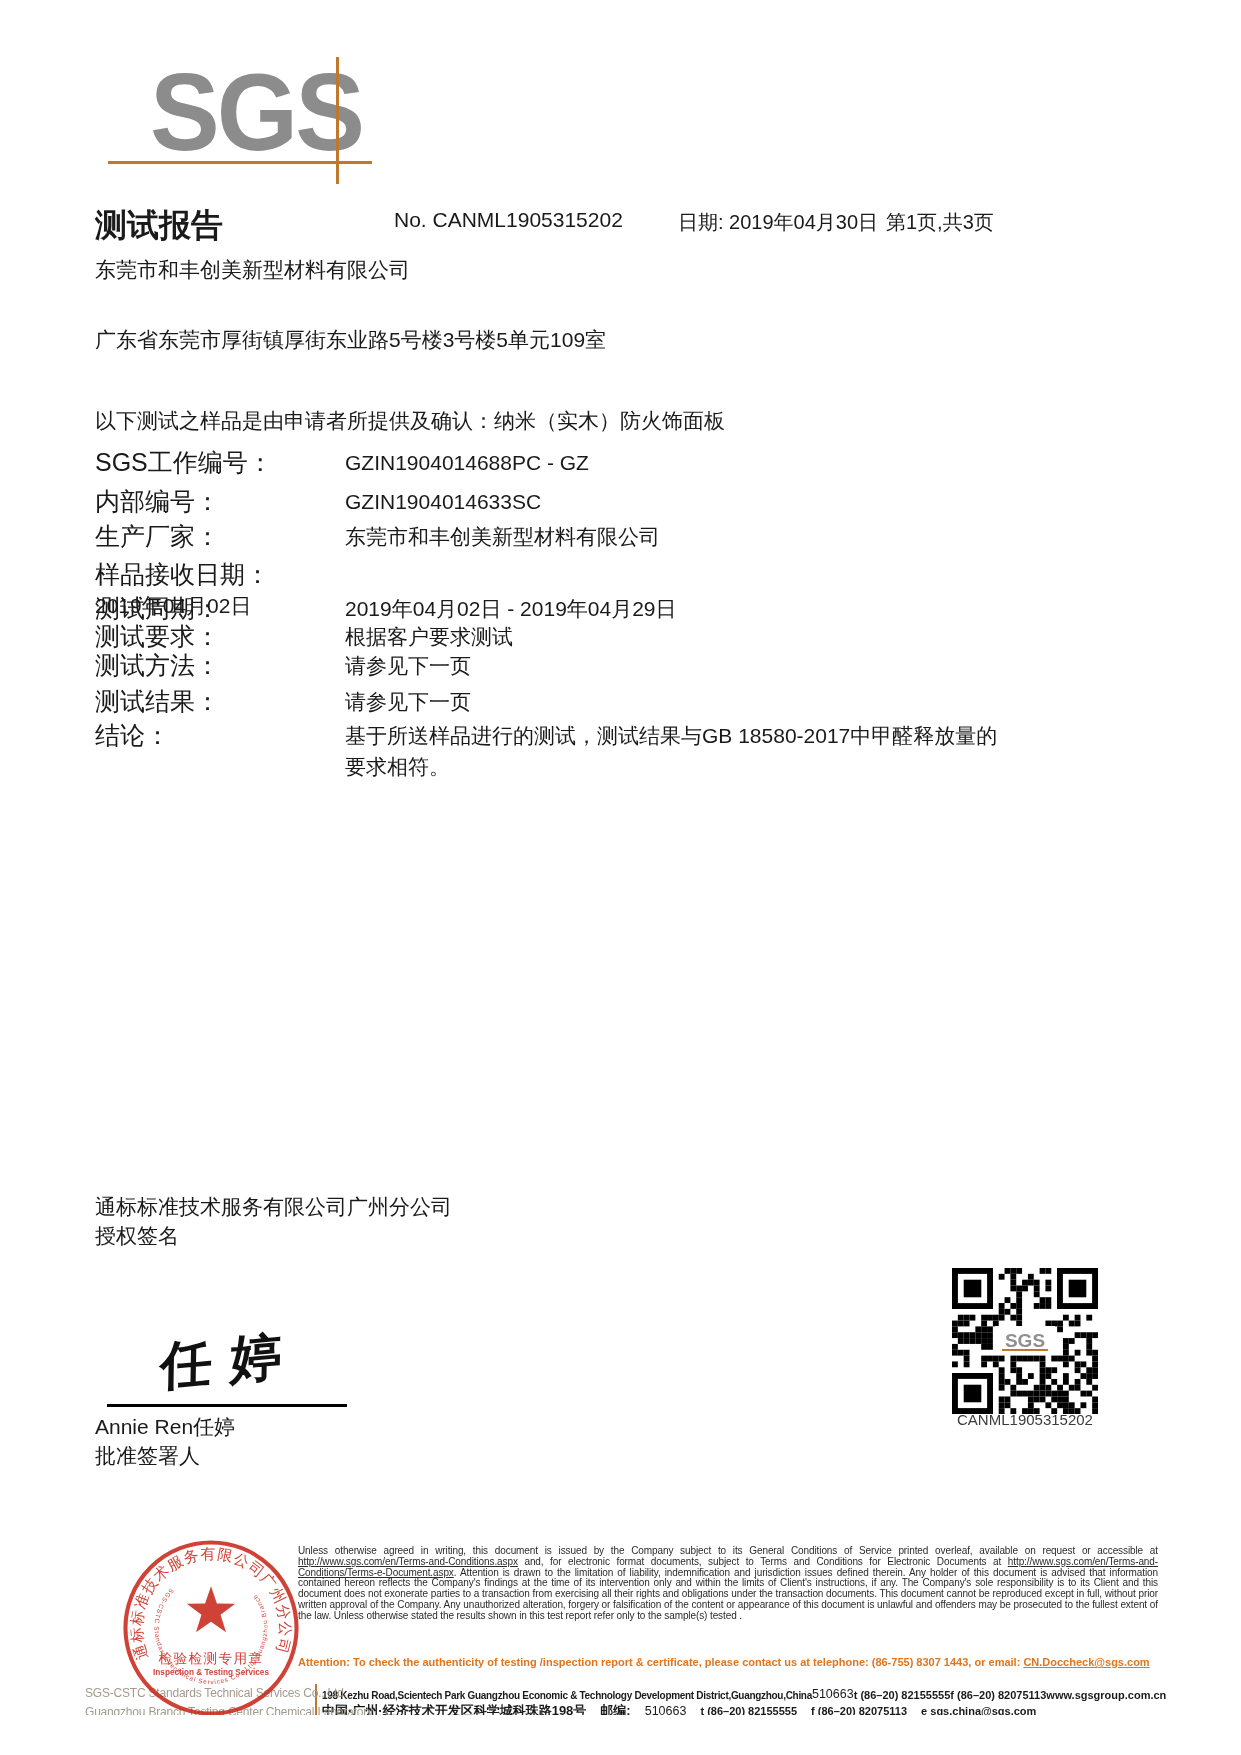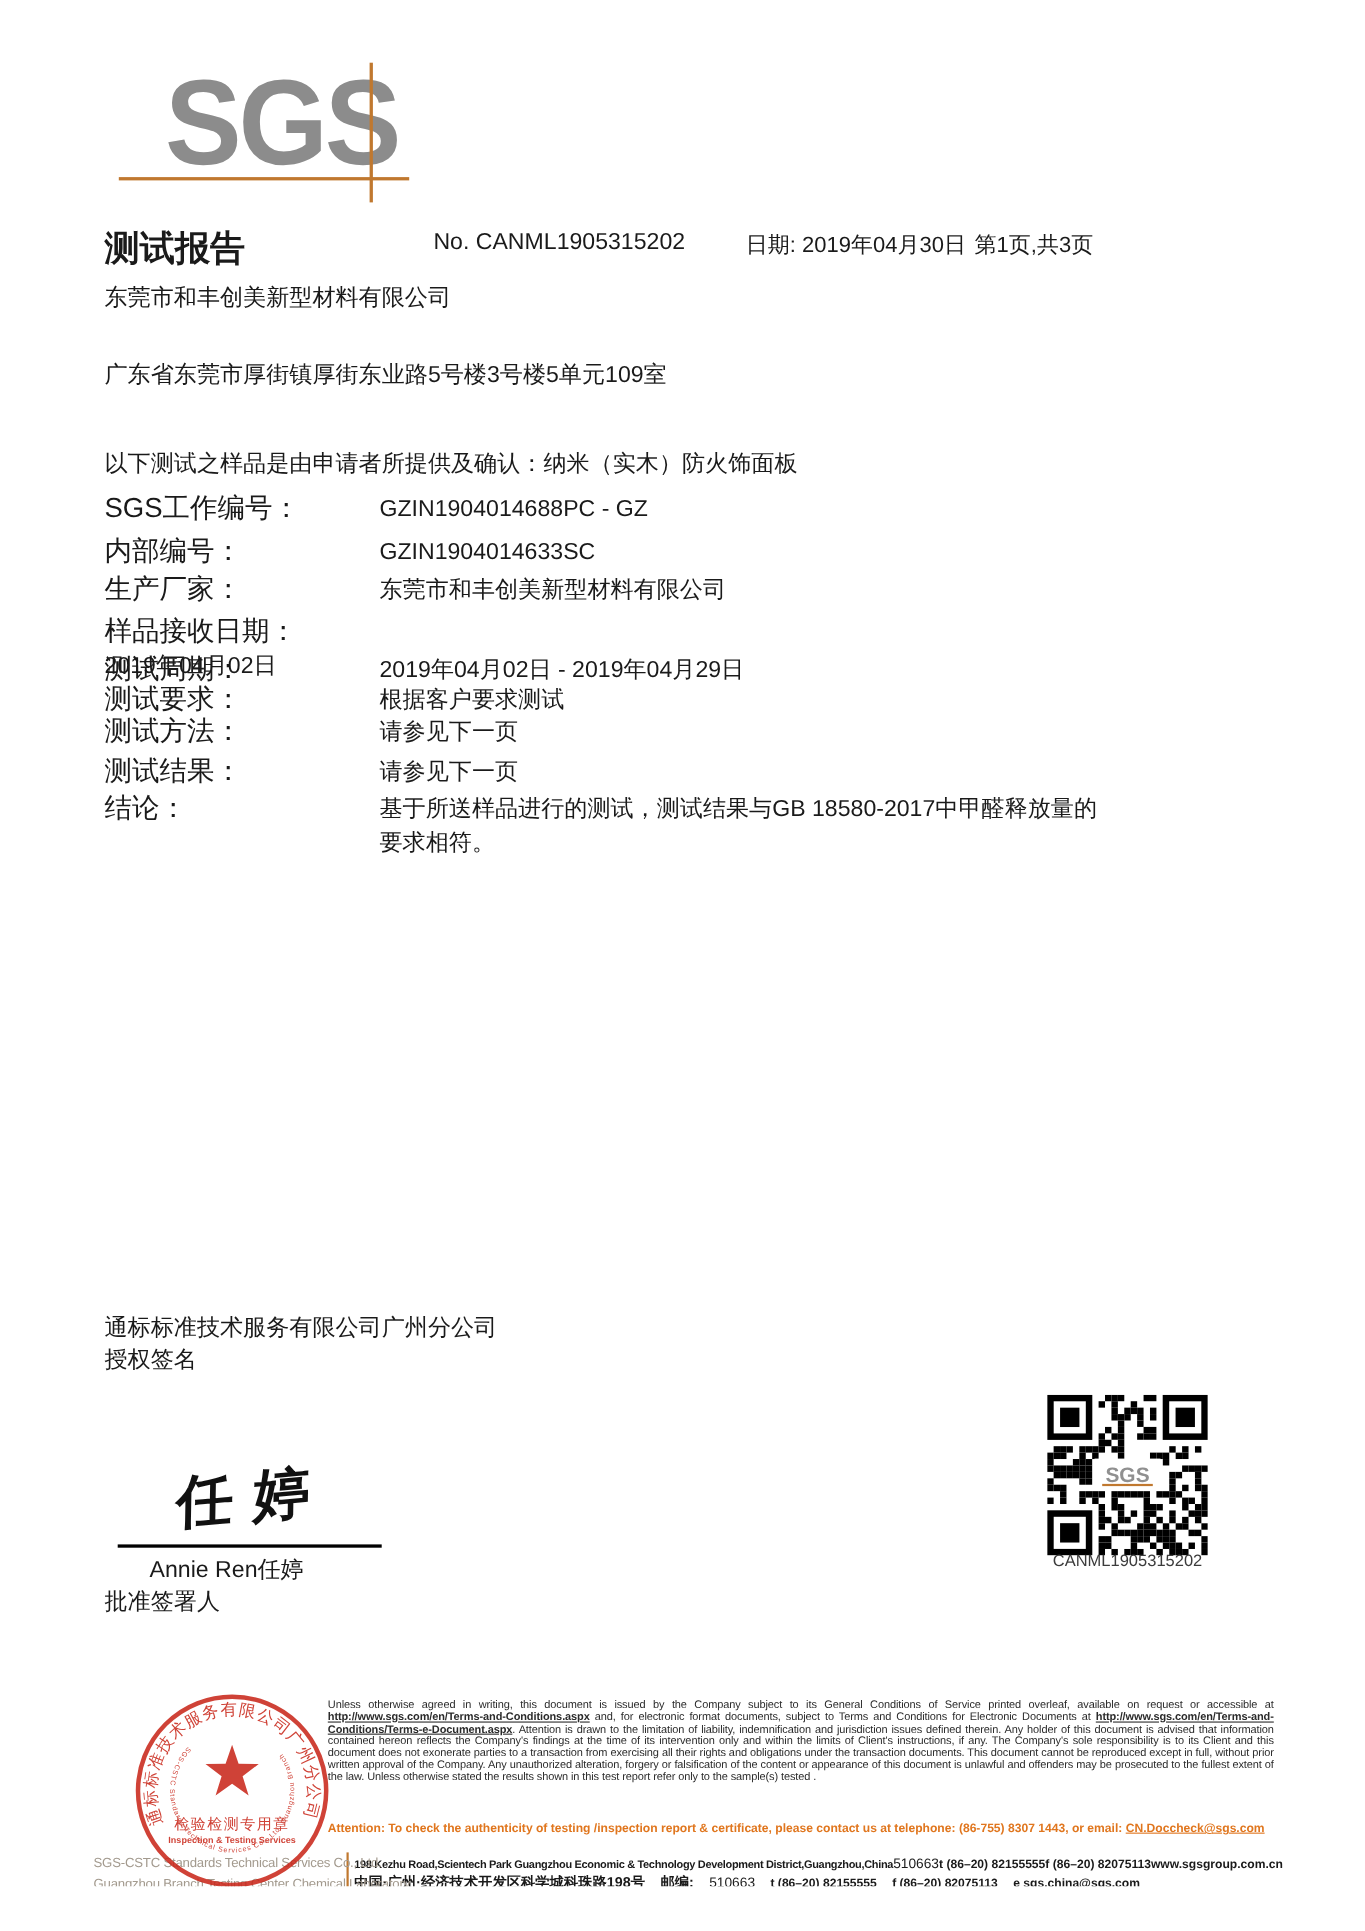--- a/index.html
+++ b/index.html
@@ -39,39 +39,39 @@
   #fields .field-row:nth-child(9){top:273px;}
   .field-label { width:250px; font-size:25px; line-height:31px; flex:none; }
   .field-value { width:670px; font-size:21px; line-height:31px; }
 
   
   .signer-company { left:95px; top:1193px; font-size:21px; }
   .signer-auth    { left:95px; top:1222px; font-size:21px; }
   .handwriting { left:160px; top:1326px; font-size:52px; font-weight:bold; color:#111;
                  transform:rotate(-5deg) skewX(-6deg); letter-spacing:18px; }
   .sig-line { left:107px; top:1404px; width:240px; height:3px; background:#000; }
-  .signer-name { left:95px; top:1413px; font-size:21px;margin-left:41px; }
+  .signer-name { left:95px; top:1413px; font-size:21px; }
   .signer-role { left:95px; top:1442px; font-size:21px; }
 
   
   .qr { left:952px; top:1268px; width:146px; height:146px; }
   .qr-caption { left:942px; top:1411px; width:166px; font-size:15px; color:#3c3c3c; text-align:center; }
 
   
   .stamp { left:120px; top:1537px; width:182px; height:182px; opacity:0.87; z-index:3; }
 
   
   .footer-co1 { left:85px; top:1686px; font-size:12px; color:#a39a8e; letter-spacing:-0.2px; z-index:1; white-space:nowrap; }
   .footer-co2 { left:85px; top:1705px; font-size:12px; color:#a39a8e; letter-spacing:-0.2px; z-index:1; white-space:nowrap; }
 
   .disclaimer { left:298px; top:1546px; width:860px; font-size:10px; line-height:10.8px;
                 color:#2b2b2b; text-align:justify; letter-spacing:-0.1px; }
   .attention  { left:298px; top:1656px; width:860px; font-size:11px; line-height:13.5px;
                 font-weight:bold; color:#e0761e; }
-  .u { text-decoration:underline;font-weight:bold; }
+  .u { text-decoration:underline; }
 
   .addr-vline { left:315px; top:1684px; width:2px; height:52px; background:#c0782f; }
   .addr-row1 { left:322px; top:1687px; width:840px; display:flex; align-items:flex-end; white-space:nowrap; }
   .addr-row2 { left:322px; top:1702px; width:840px; display:flex; gap:14px; align-items:baseline; white-space:nowrap; }
   .addr-en   { font-size:10px; letter-spacing:-0.3px; font-weight:bold; }
   .addr-post { font-size:12.5px; font-weight:normal; }
   .addr-tf   { font-size:11px; font-weight:bold; }
   .addr-cn   { font-size:13px; font-weight:bold; }
   .footer-hline { left:75px; top:1722px; width:1088px; height:2px; background:#c0782f; }
   .member { left:748px; top:1727px; font-size:15px; color:#111; }

